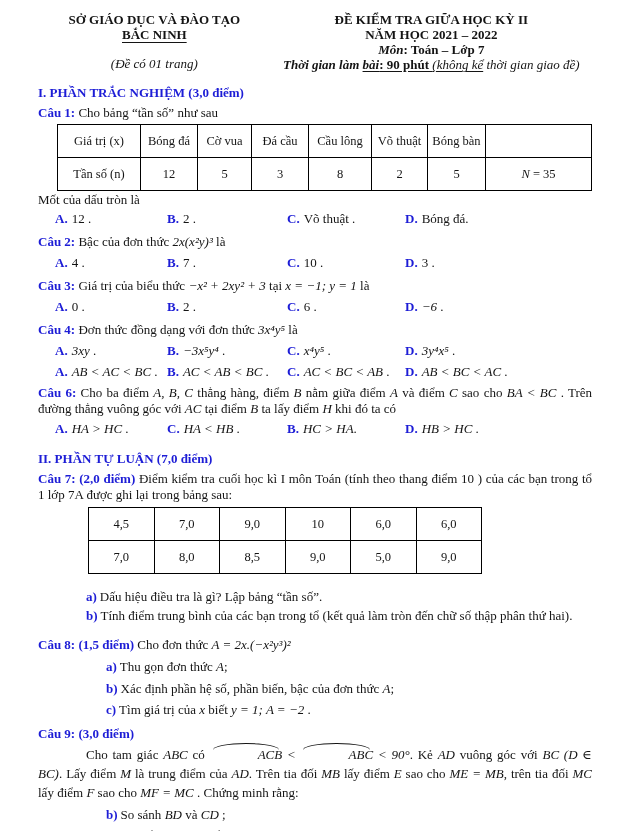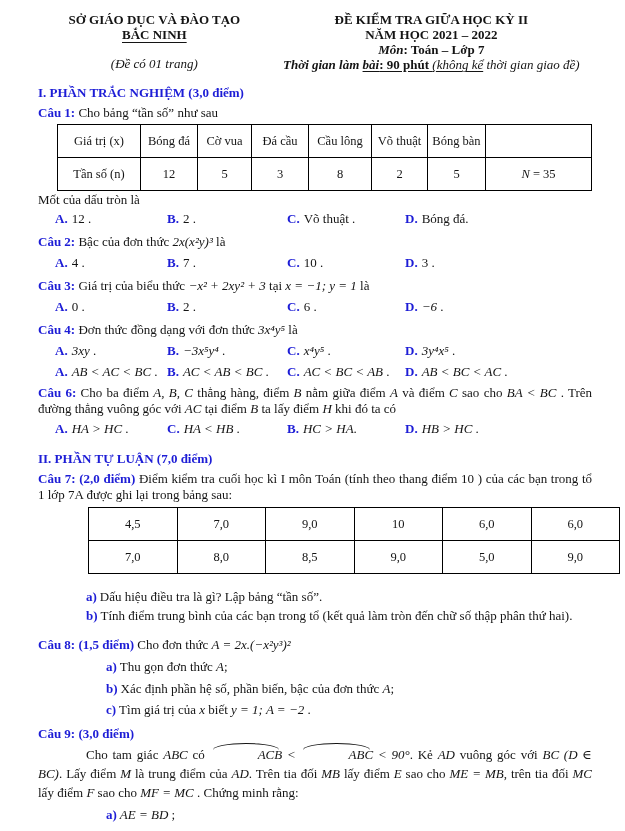--- a/index.html
+++ b/index.html
@@ -37,21 +37,21 @@
   .mline{ margin-top:5px; line-height:1.45; }
   .jpara{ text-align:justify; }
 
   .options{ display:grid; grid-template-columns:112px 120px 118px auto; margin:2px 0 3px 17px; line-height:1.4; }
   .opt{ white-space:nowrap; }
   .ol{ color:var(--accent); font-weight:700; margin-right:4px; }
 
   table{ border-collapse:collapse; }
   td{ border:1px solid #000; text-align:center; padding:8px 2px; height:18px; font-size:12.5px; }
   .freq-table{ margin:2px 0 1px 19px; width:535px; table-layout:fixed; }
-  .score-table{ margin:3px 0 15px 50px; width:532px; table-layout:fixed; }
+  .score-table{ margin:3px 0 15px 50px; width:394px; table-layout:fixed; }
   .score-table td{ height:19px; }
 
   .item{ margin-left:48px; margin-top:2px; }
   .item2{ margin-left:68px; margin-top:3px; line-height:1.42; }
   .ilabel{ color:var(--accent); font-weight:700; margin-right:3px; }
 
   .indent-para{ text-indent:48px; margin-top:3px; }
 </style>
 </head>
 <body>
@@ -210,21 +210,20 @@
     <span><span class="seg t">Cho đơn thức </span><span class="seg m">A = 2x.(−x²y³)²</span></span>
   </p>
   <p class="item2"><b class="ilabel">a)</b><span><span class="seg t">Thu gọn đơn thức </span><span class="seg m">A</span><span class="seg t">;</span></span></p>
   <p class="item2"><b class="ilabel">b)</b><span><span class="seg t">Xác định phần hệ số, phần biến, bậc của đơn thức </span><span class="seg m">A</span><span class="seg t">;</span></span></p>
   <p class="item2"><b class="ilabel">c)</b><span><span class="seg t">Tìm giá trị của </span><span class="seg m">x</span><span class="seg t"> biết </span><span class="seg m">y = 1; A = −2</span><span class="seg t"> .</span></span></p>
 
   <p class="qline" style="margin-top:7px">
     <span class="qlabel">Câu 9: (3,0 điểm)</span>
   </p>
   <p class="indent-para jpara" style="line-height:1.45"><span class="seg t">Cho tam giác </span><span class="seg m">ABC</span><span class="seg t"> có </span><span class="seg arc m">ACB</span><span class="seg m"> &lt; </span><span class="seg arc m">ABC</span><span class="seg m"> &lt; 90°</span><span class="seg t">. Kẻ </span><span class="seg m">AD</span><span class="seg t"> vuông góc với </span><span class="seg m">BC (D ∈ BC)</span><span class="seg t">. Lấy điểm </span><span class="seg m">M</span><span class="seg t"> là trung điểm của </span><span class="seg m">AD</span><span class="seg t">. Trên tia đối </span><span class="seg m">MB</span><span class="seg t"> lấy điểm </span><span class="seg m">E</span><span class="seg t"> sao cho </span><span class="seg m">ME = MB</span><span class="seg t">, trên tia đối </span><span class="seg m">MC</span><span class="seg t"> lấy điểm </span><span class="seg m">F</span><span class="seg t"> sao cho </span><span class="seg m">MF = MC</span><span class="seg t"> . Chứng minh rằng:</span></p>
-  <p class="item2"><b class="ilabel">a)</b><span><span class="seg m">AE = BD</span><span class="seg t"> ;</span></span></p>
   <p class="item2"><b class="ilabel">b)</b><span><span class="seg t">So sánh </span><span class="seg m">BD</span><span class="seg t"> và </span><span class="seg m">CD</span><span class="seg t"> ;</span></span></p>
   <p class="item2"><b class="ilabel">c)</b><span><span class="seg t">Ba điểm </span><span class="seg m">A, E, F</span><span class="seg t"> thẳng hàng.</span></span></p>
 
   <p class="qline" style="margin-top:6px">
     <span class="qlabel">Câu 10: (0,5 điểm)</span>
   </p>
 
 </div>
 
 </body></html>

